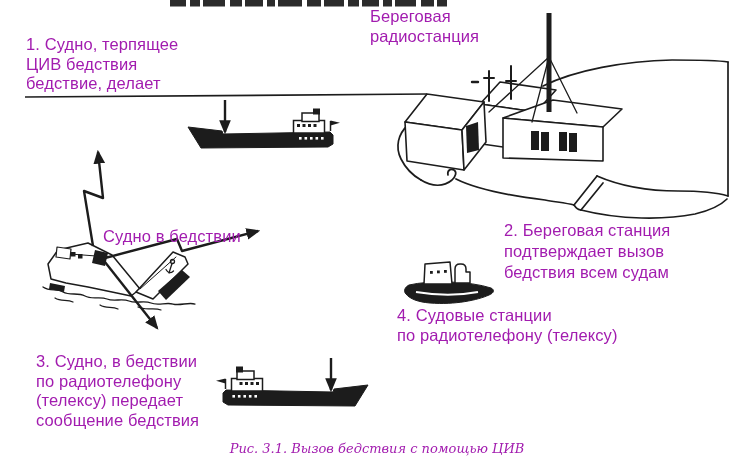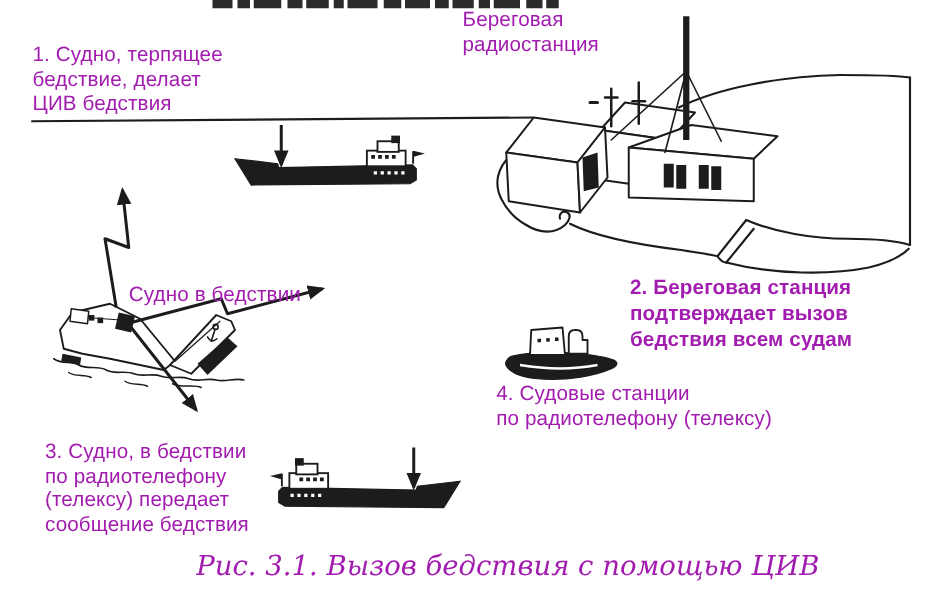--- a/index.html
+++ b/index.html
@@ -5,21 +5,21 @@
   html,body{margin:0;padding:0;background:#fff;}
   .canvas{
     position:relative;width:740px;height:472px;background:#ffffff;
     font-family:"Liberation Sans",sans-serif;color:#a21caf;overflow:hidden;
   }
   .art{position:absolute;left:0;top:0;}
   .t{position:absolute;font-size:16.5px;line-height:19.5px;letter-spacing:.1px;white-space:nowrap;}
   .t.lh21{line-height:21px;}
   .caption{
     position:absolute;font-family:"DejaVu Serif","Liberation Serif",serif;
-    font-style:italic;font-size:22px;text-align:center;white-space:nowrap;
+    font-style:italic;font-size:13px;text-align:center;white-space:nowrap;
   }
 </style>
 </head>
 <body>
 
 <div class="canvas">
 
   <svg class="art" width="740" height="472" viewBox="0 0 740 472">
     <defs>
       <marker id="ah" markerUnits="userSpaceOnUse" markerWidth="14" markerHeight="12" viewBox="0 0 12 10" refX="10" refY="5" orient="auto">
@@ -141,32 +141,32 @@
 
     <g stroke="#1c1c1c" stroke-width="2.4" fill="none" stroke-linejoin="round">
       <path d="M93,246 L84,191 L103,198 L98,152" marker-end="url(#ah)"></path>
       <path d="M105,258 L177,239 L182,251 L258,231" marker-end="url(#ah)"></path>
       <path d="M101,257 L157,328" marker-end="url(#ah)"></path>
     </g>
   </svg>
 
   <div class="t" style="left:26px;top:35px;">
     <div>1. Судно, терпящее</div>
+    <div>ЦИВ бедствия</div>
     <div>бедствие, делает</div>
-    <div>ЦИВ бедствия</div>
   </div>
 
   <div class="t" style="left:370px;top:6px;line-height:20px;">
     <div>Береговая</div>
     <div>радиостанция</div>
   </div>
 
   <div class="t" style="left:103px;top:205px;margin-top:22px;">Судно в бедствии</div>
 
-  <div class="t lh21" style="left:504px;top:220px;font-weight:bold;">
+  <div class="t lh21" style="left:504px;top:220px;">
     <div>2. Береговая станция</div>
     <div>подтверждает вызов</div>
     <div>бедствия всем судам</div>
   </div>
 
   <div class="t" style="left:397px;top:306px;">
     <div>4. Судовые станции</div>
     <div>по радиотелефону (телексу)</div>
   </div>
 

